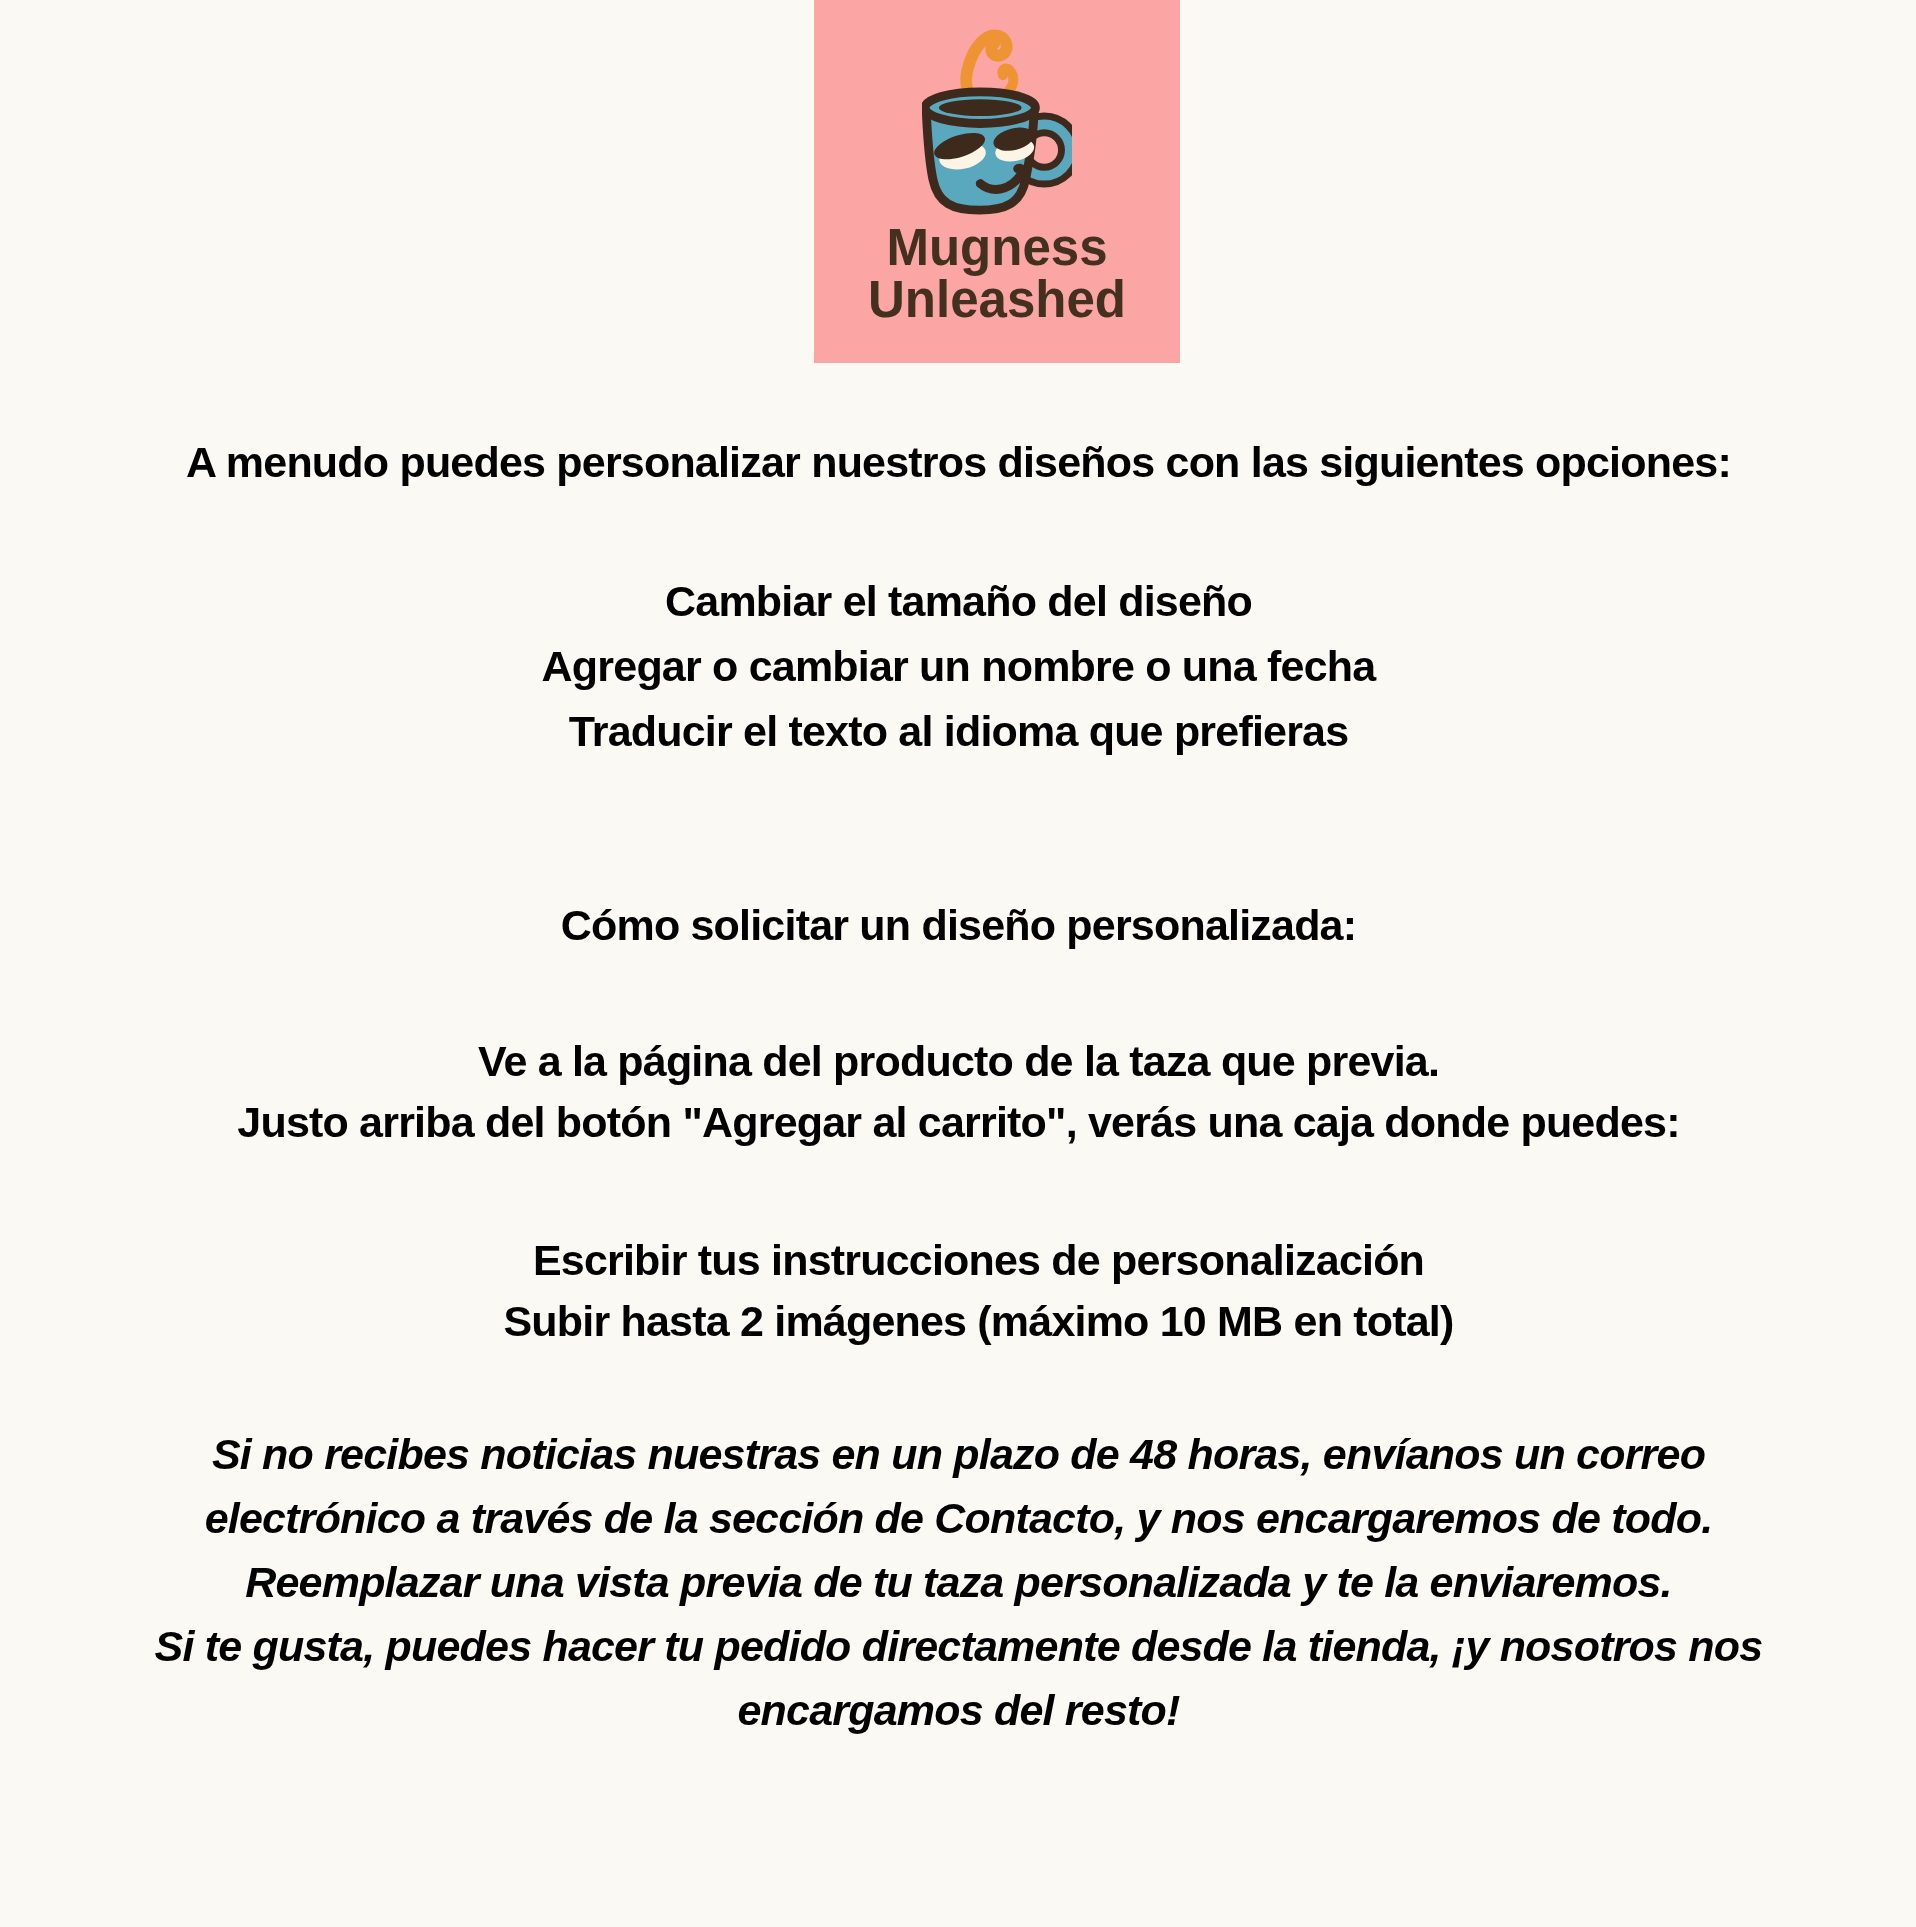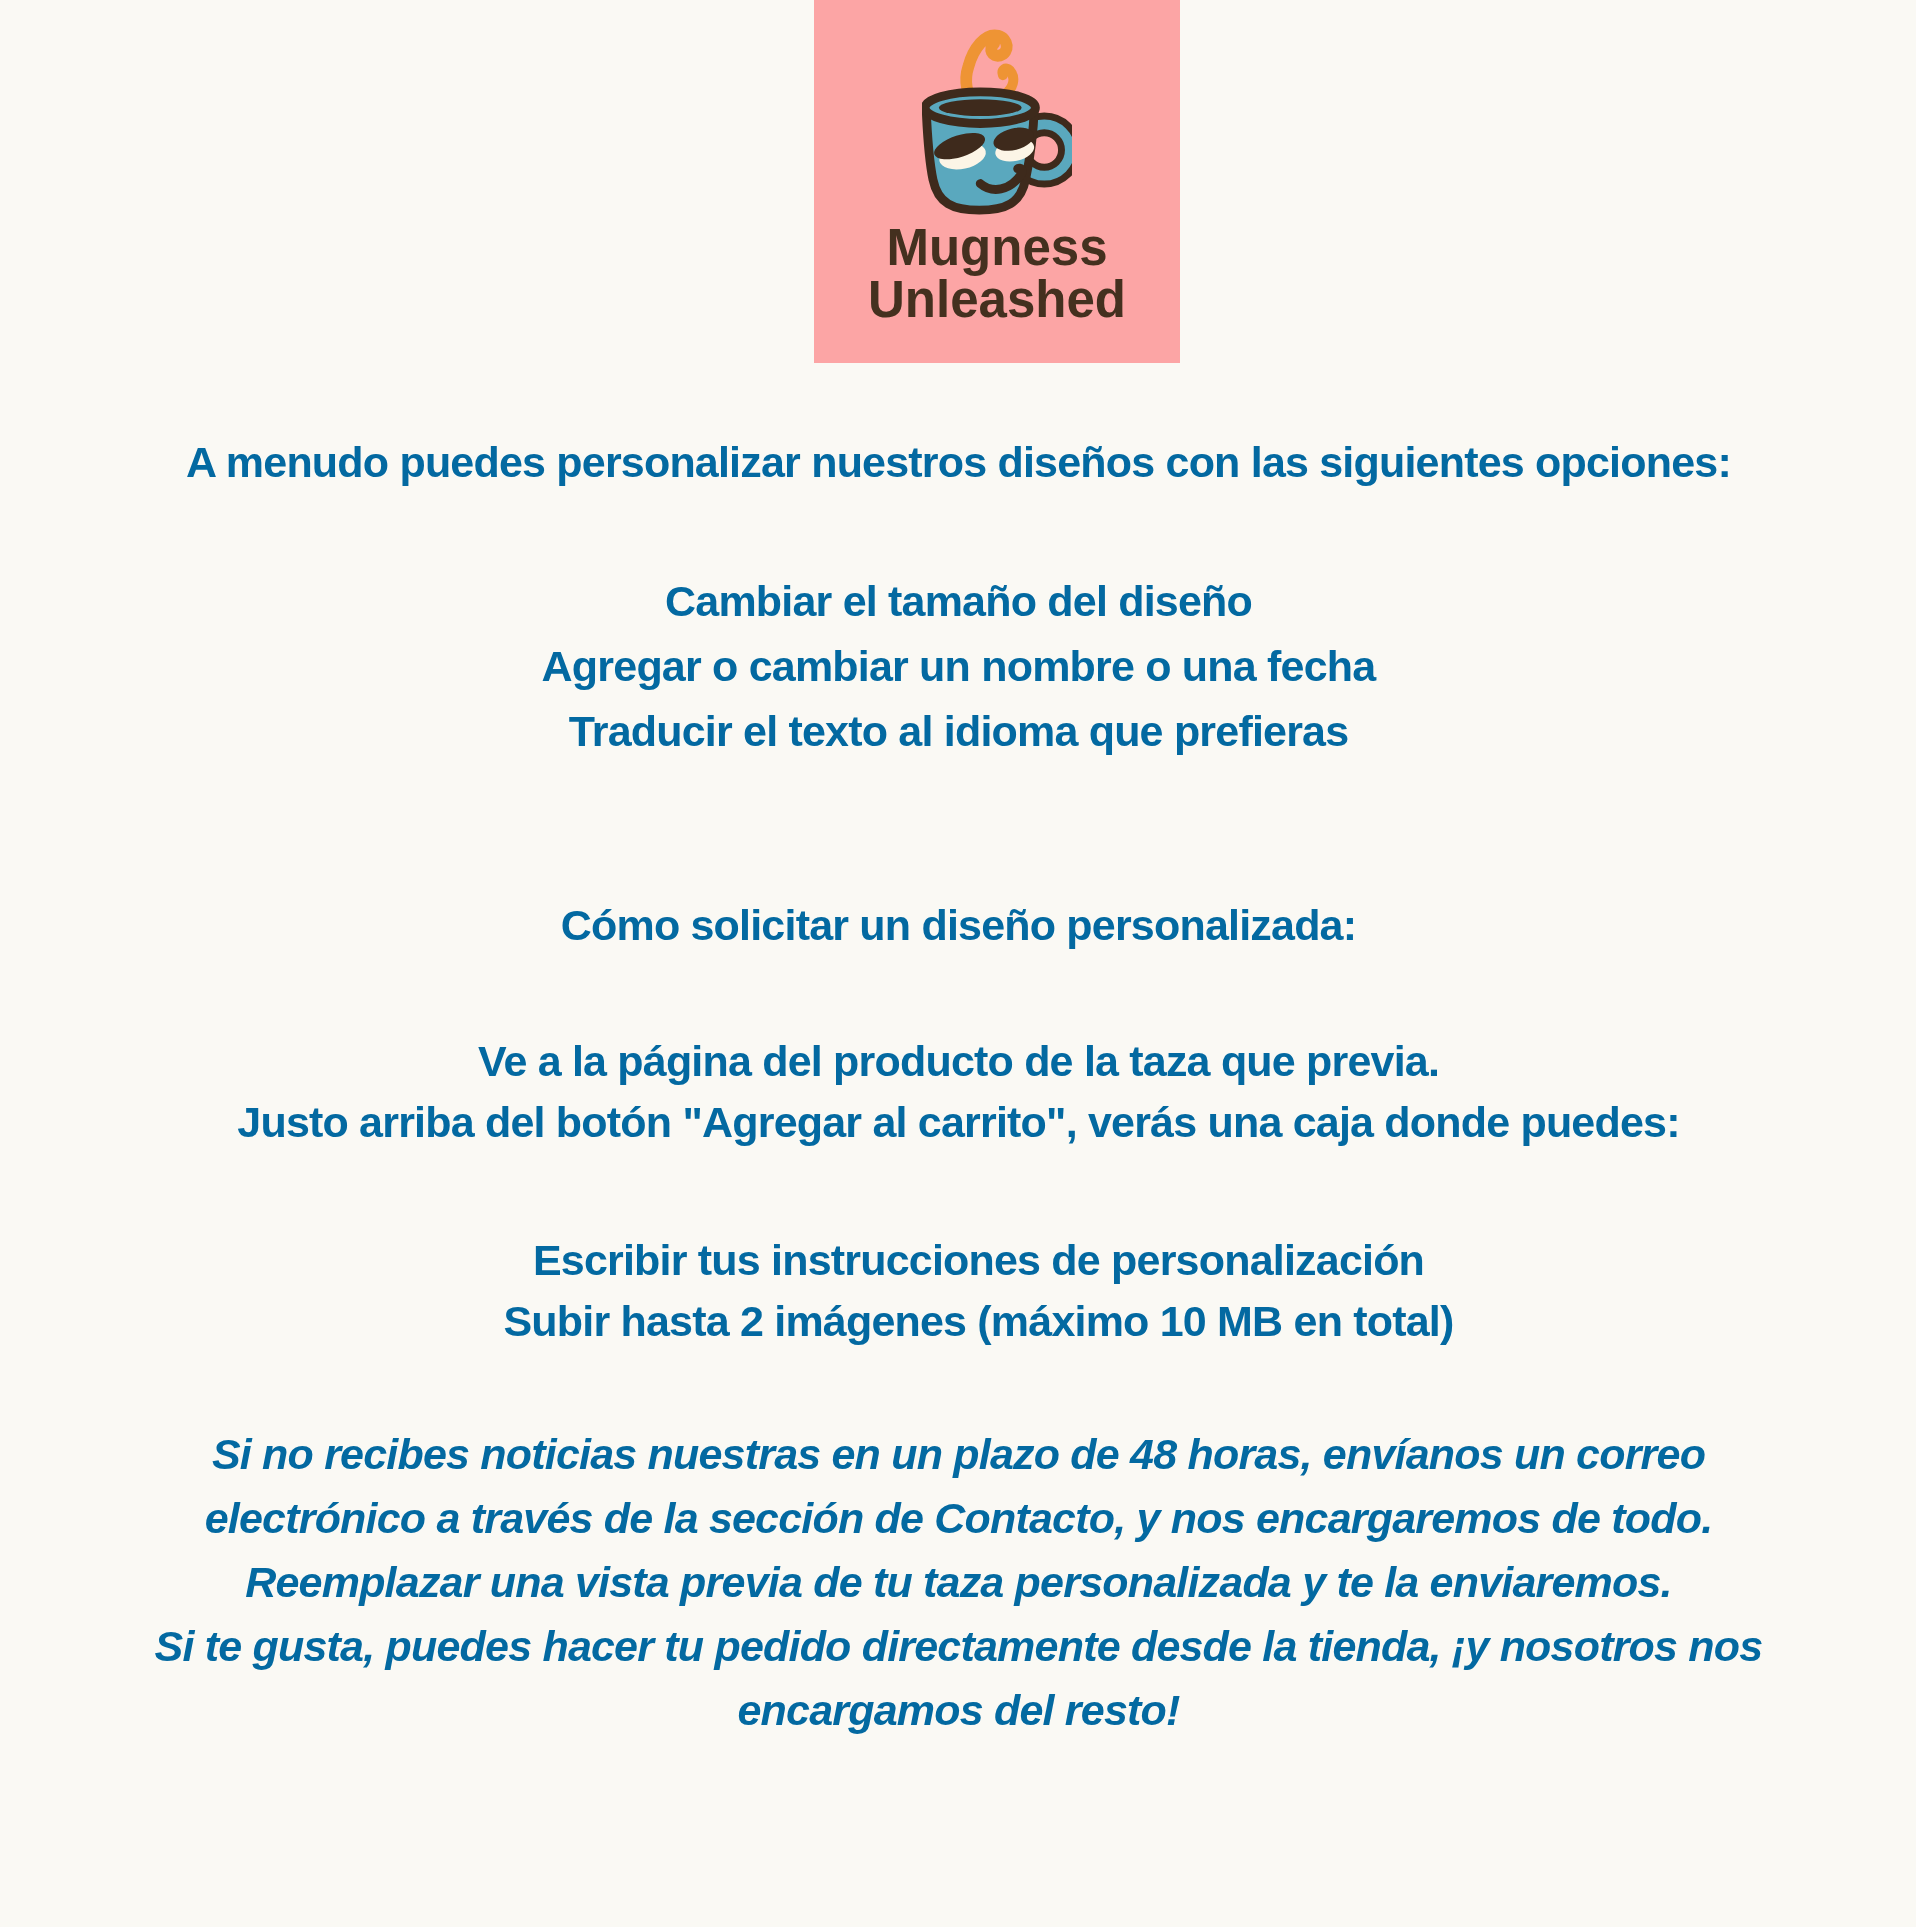--- a/index.html
+++ b/index.html
@@ -33,21 +33,21 @@
     color: #44301F;
   }
   
   .tblock {
     position: absolute;
     left: 0; width: 1917px;
     text-align: center;
     font-weight: 700;
     font-size: 43px;
     letter-spacing: -0.8px;
-    color: #0369a1;
+    color: #000000;
   }
   .tblock .ln { white-space: nowrap; }
   .intro    { top: 440px;  line-height: 45px; }
   .options  { top: 569px;  line-height: 65px; }
   .how      { top: 903px;  line-height: 45px; }
   .steps    { top: 1031px; line-height: 61px; }
   .actions  { top: 1230px; line-height: 61px; margin-left: 20px; }
   .closing  { top: 1422px; line-height: 64px; font-style: italic; }
 </style>
 </head>

